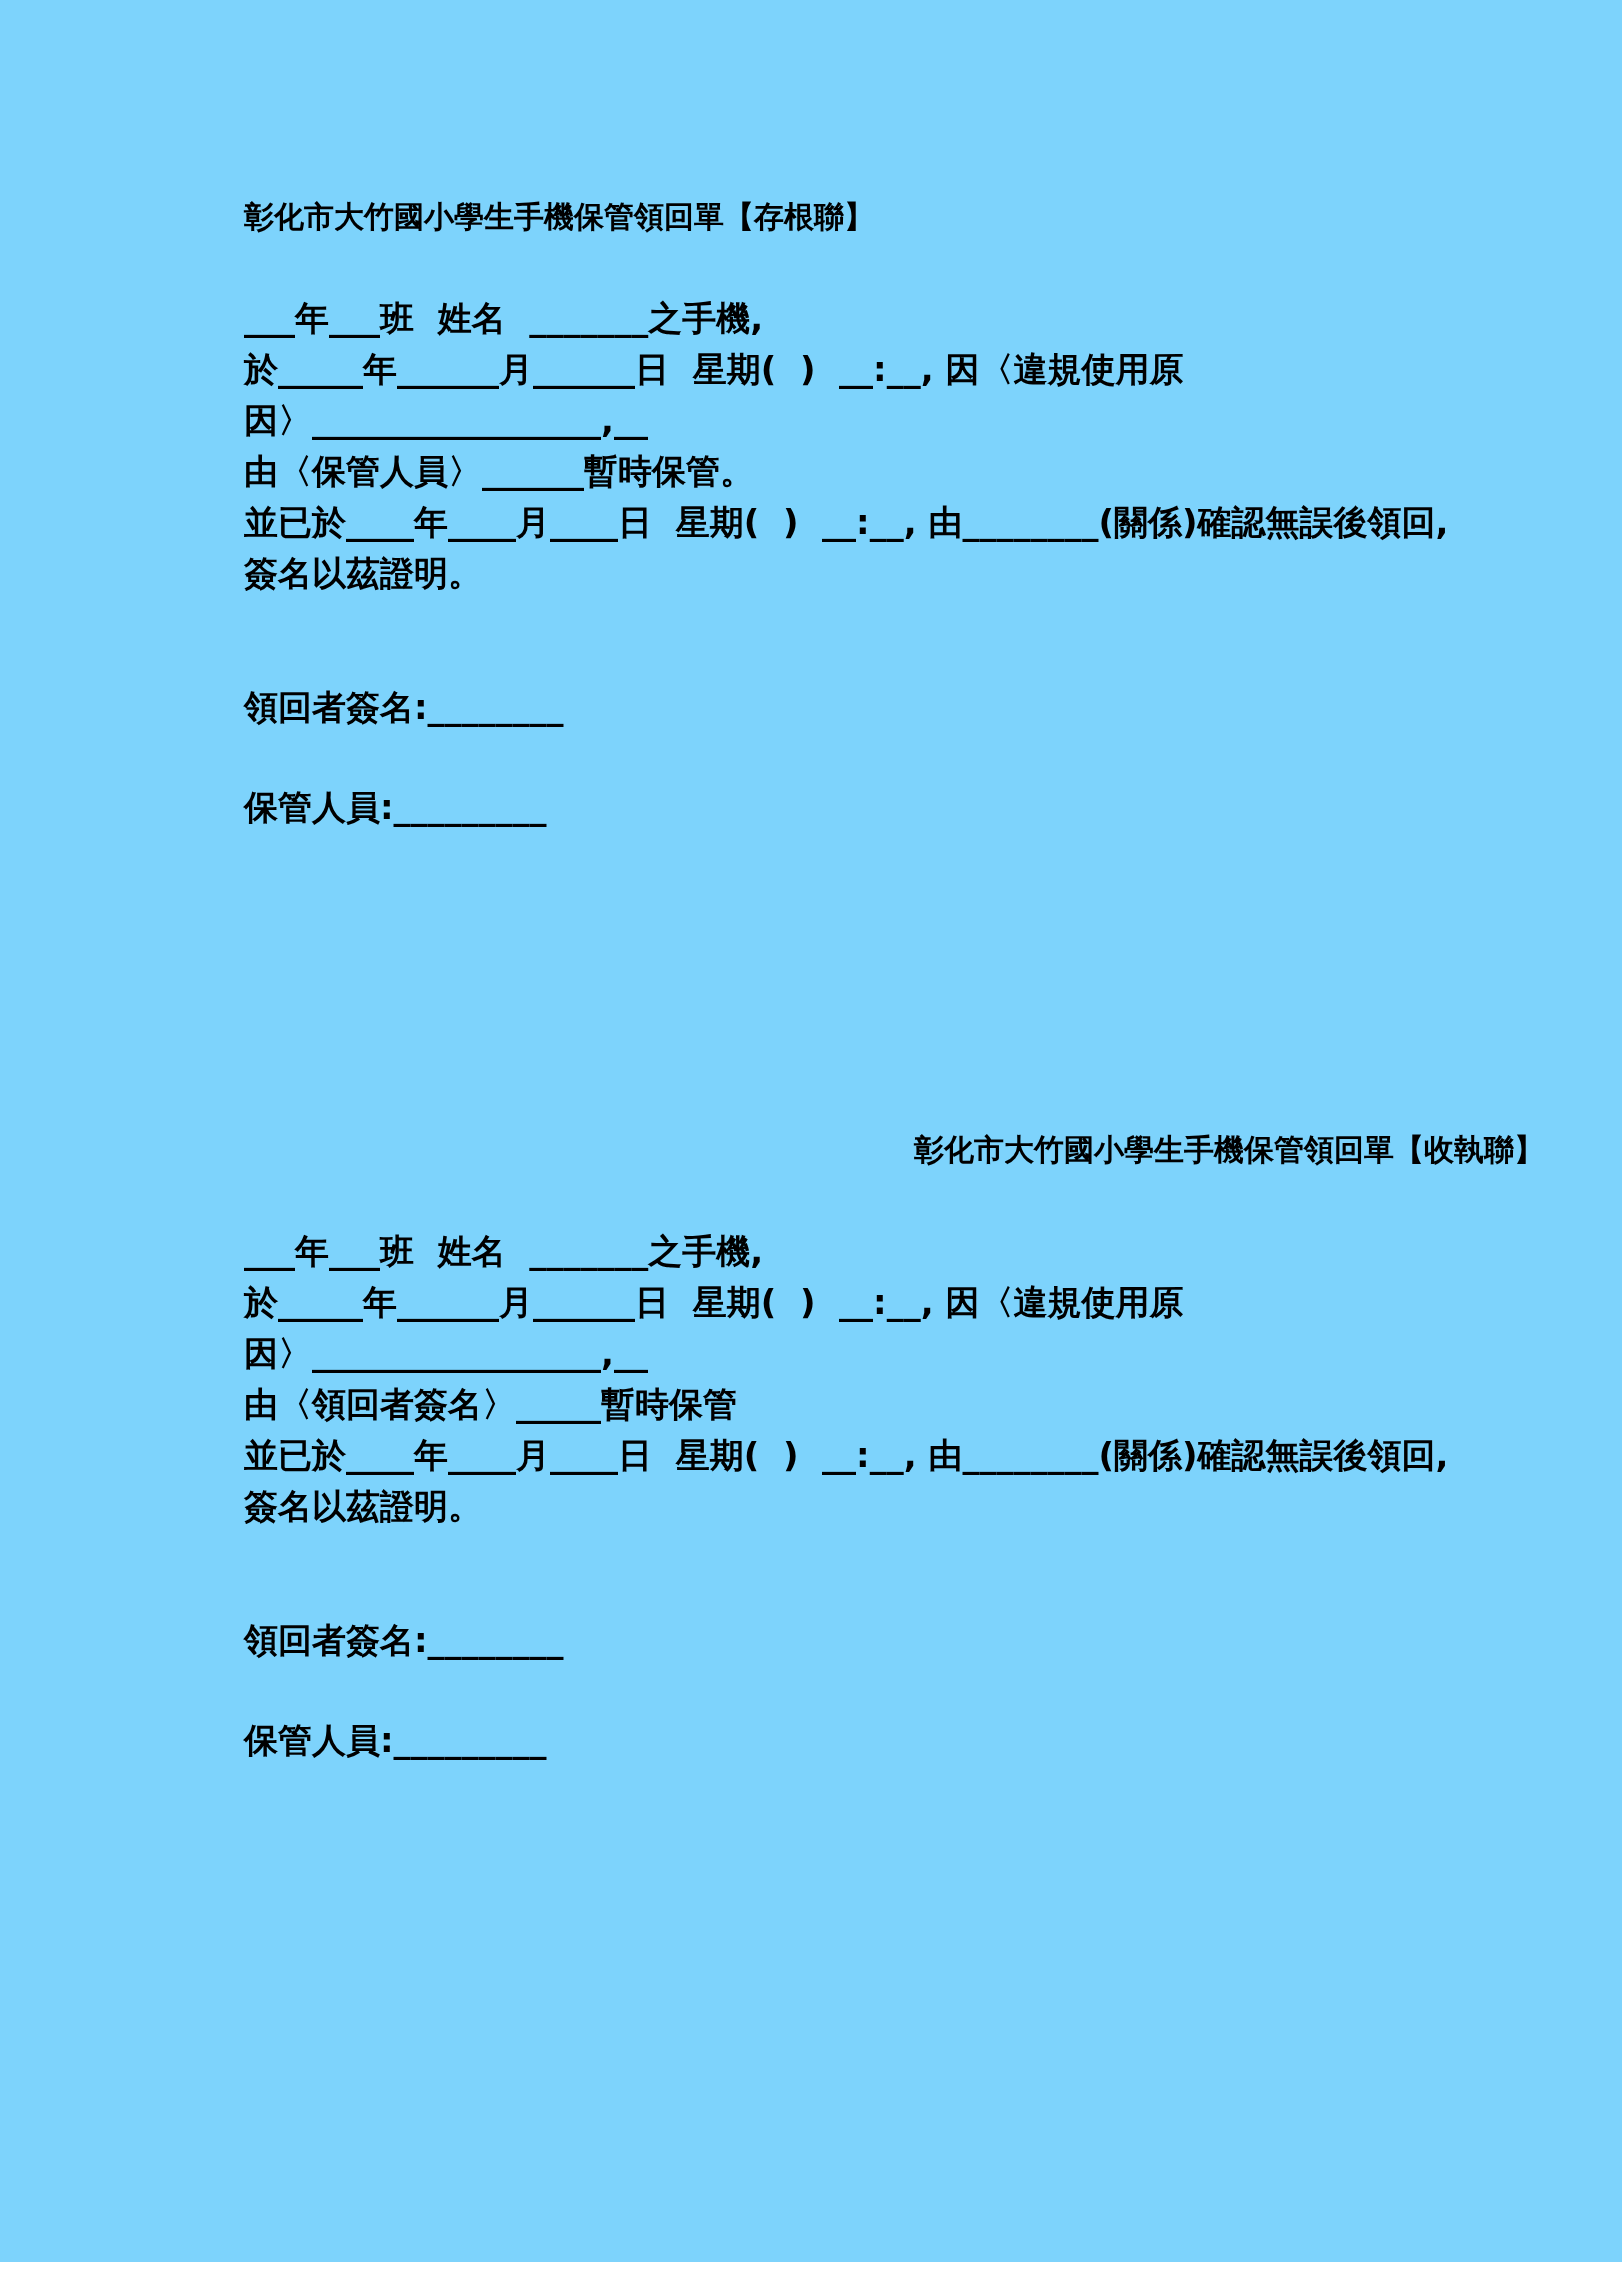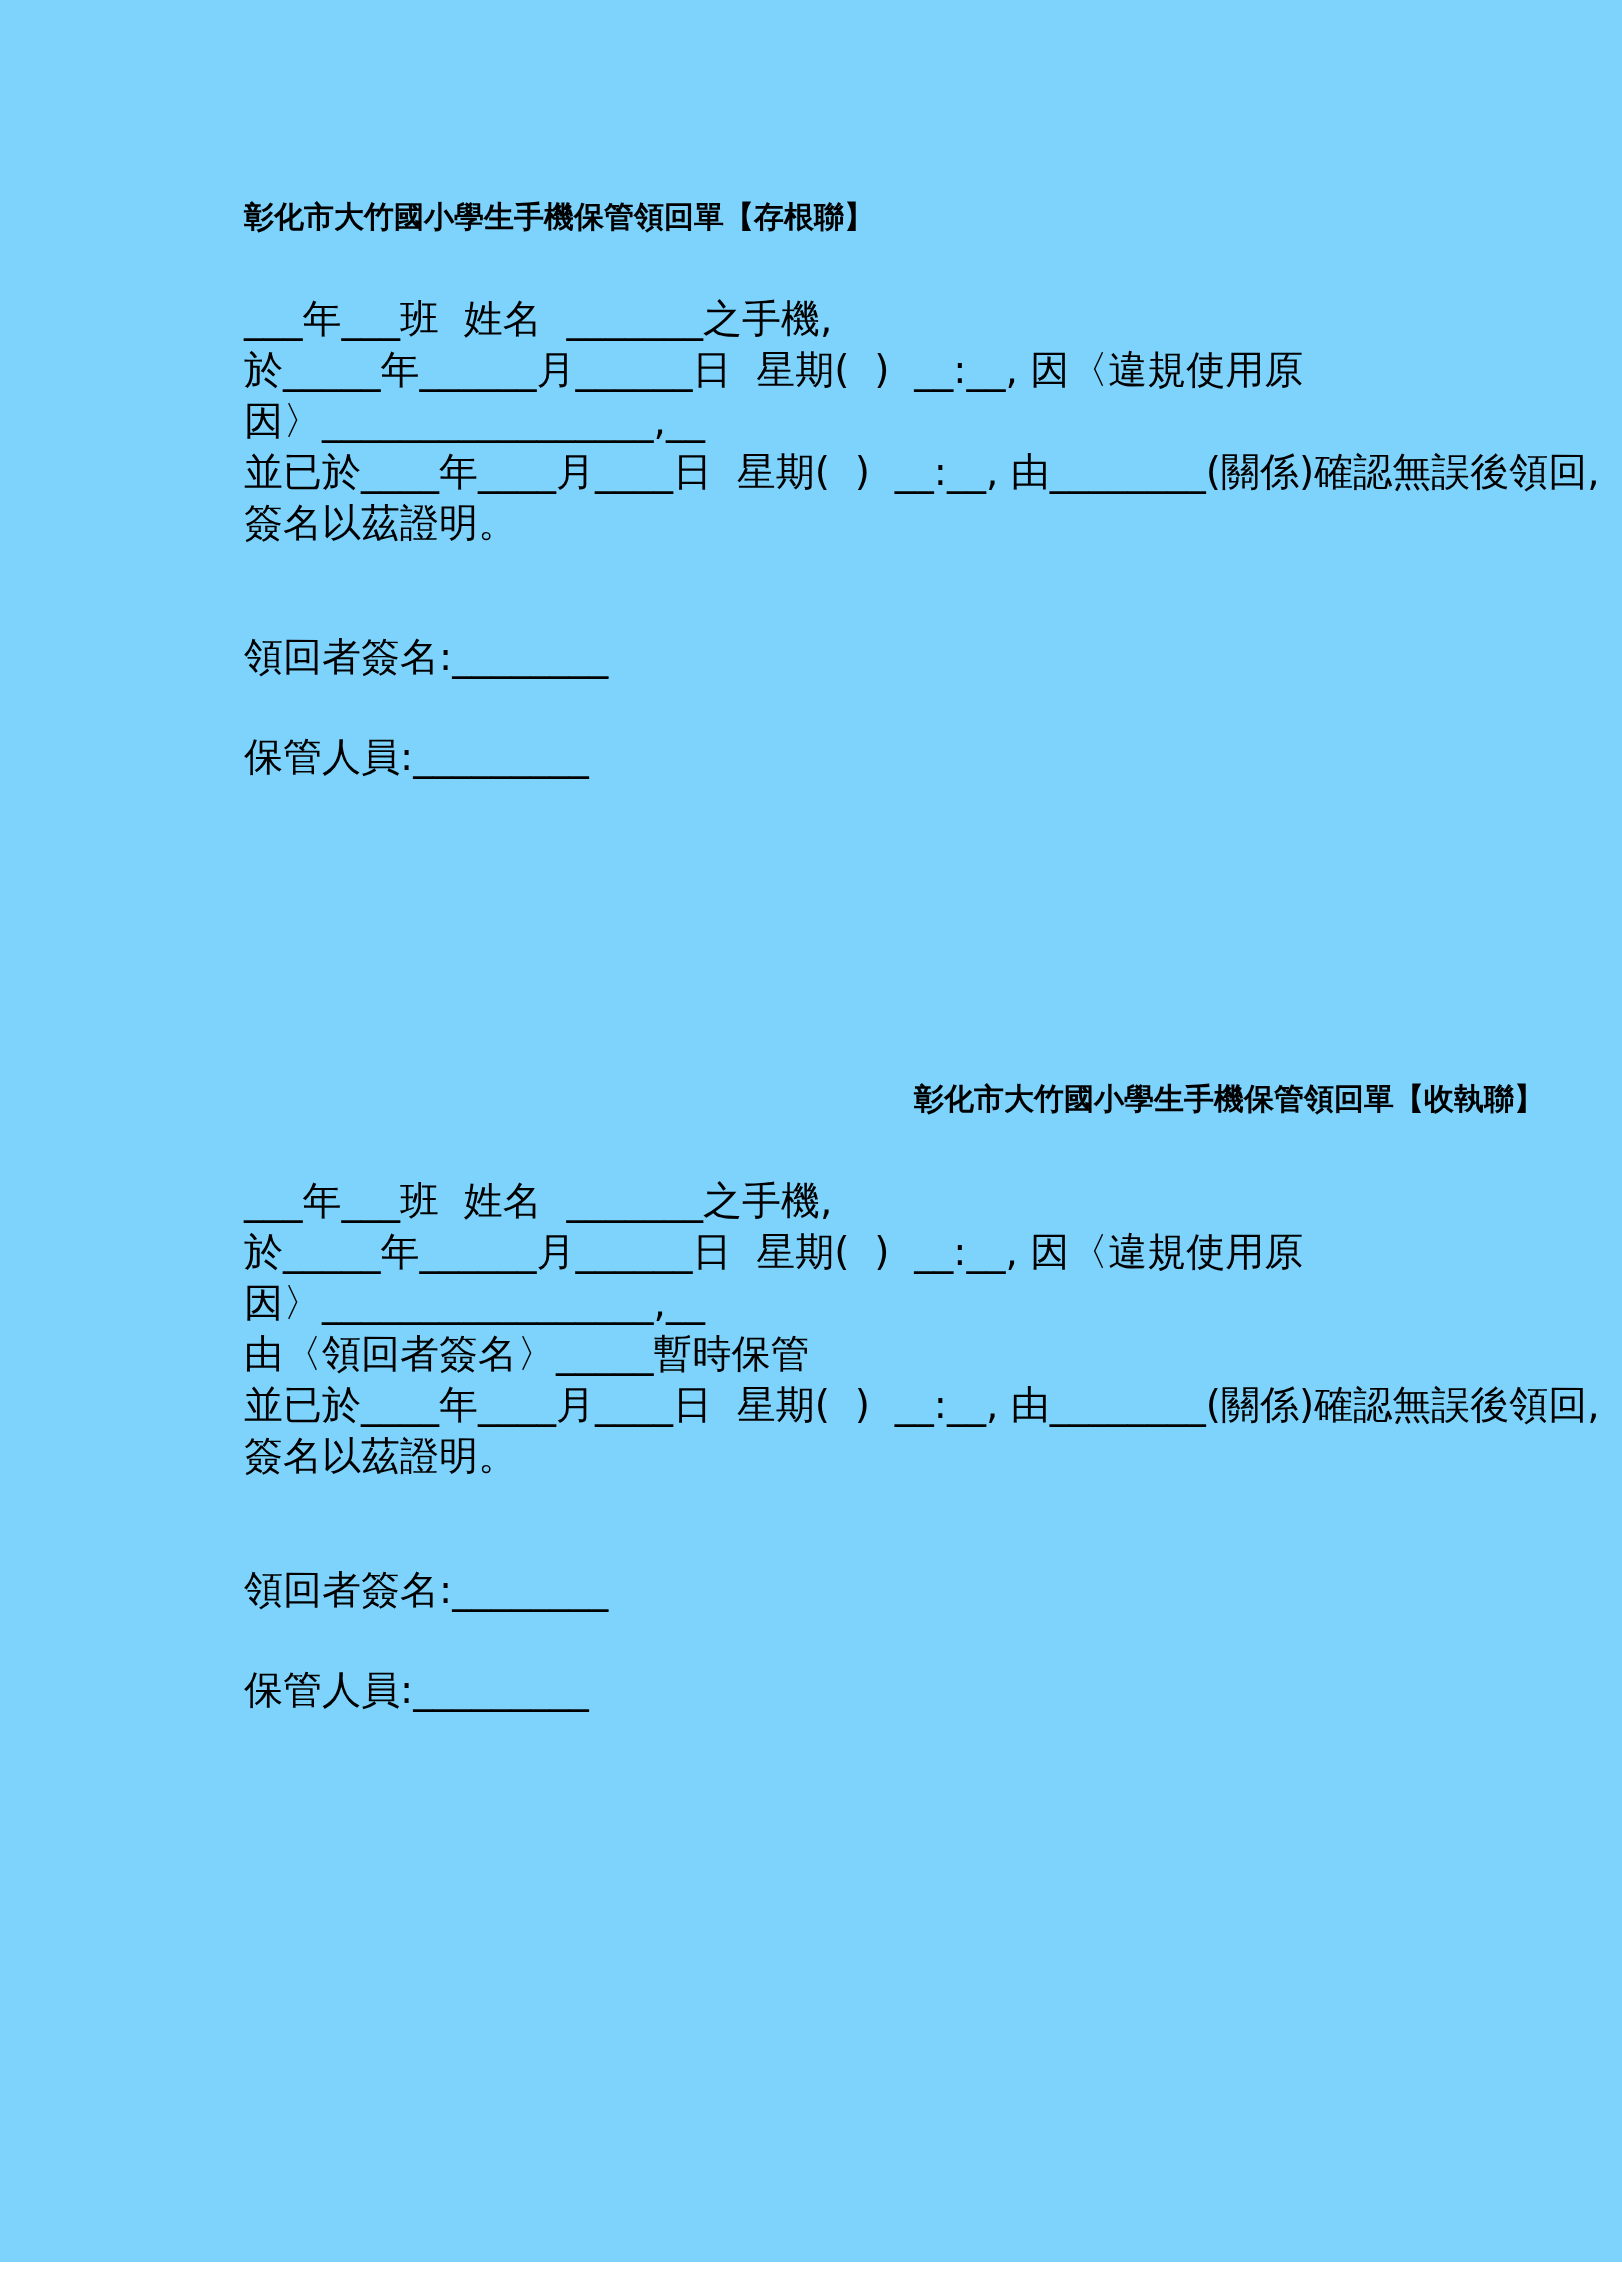--- a/index.html
+++ b/index.html
@@ -21,40 +21,41 @@
     padding: 191px 79px 0 244px;
   }
   .form-title {
     margin: 0 0 51px 0;
     font-size: 30px;
     line-height: 51px;
     font-weight: 700;
     white-space: pre;
   }
   .line {
-    font-size: 39px;
+    font-size: 34px;
     line-height: 51px;
     white-space: pre;
-    font-weight: 400;
+    font-weight: 700;
   }
   .sig-retriever { margin-top: 83px; }
   .sig-custodian { margin-top: 49px; }
   .section-receipt .form-title { margin-top: 291px; text-align: right; }
 </style>
 </head>
 <body>
 
 <div class="page">
   <div class="content">
 
     <section class="section-stub">
       <h1 class="form-title">彰化市大竹國小學生手機保管領回單【存根聯】</h1>
       <div class="line">___年___班  姓名  _______之手機,</div>
       <div class="line">於_____年______月______日  星期(  )  __:__, 因〈違規使用原</div>
       <div class="line">因〉_________________,__</div>
+      <div class="line">由〈保管人員〉______暫時保管。</div>
       <div class="line">並已於____年____月____日  星期(  )  __:__, 由________(關係)確認無誤後領回,</div>
       <div class="line">簽名以茲證明。</div>
       <div class="line sig-retriever">領回者簽名:________</div>
       <div class="line sig-custodian">保管人員:_________</div>
     </section>
 
     <section class="section-receipt">
       <h1 class="form-title">彰化市大竹國小學生手機保管領回單【收執聯】</h1>
       <div class="line">___年___班  姓名  _______之手機,</div>
       <div class="line">於_____年______月______日  星期(  )  __:__, 因〈違規使用原</div>

